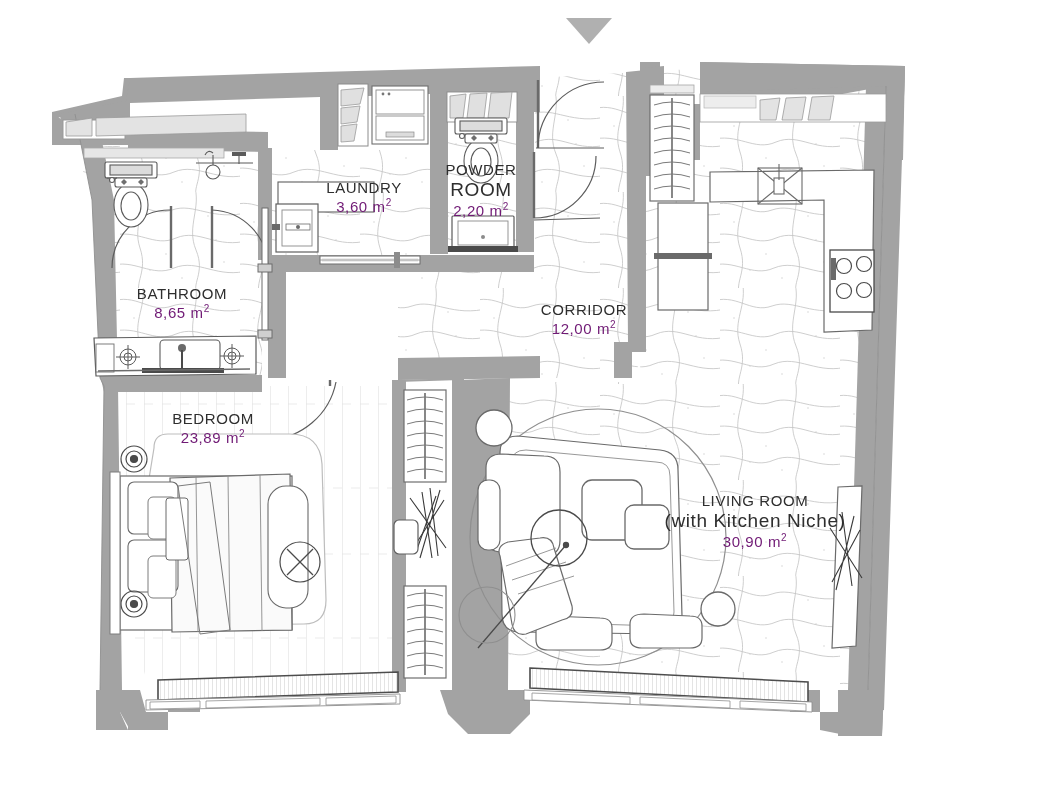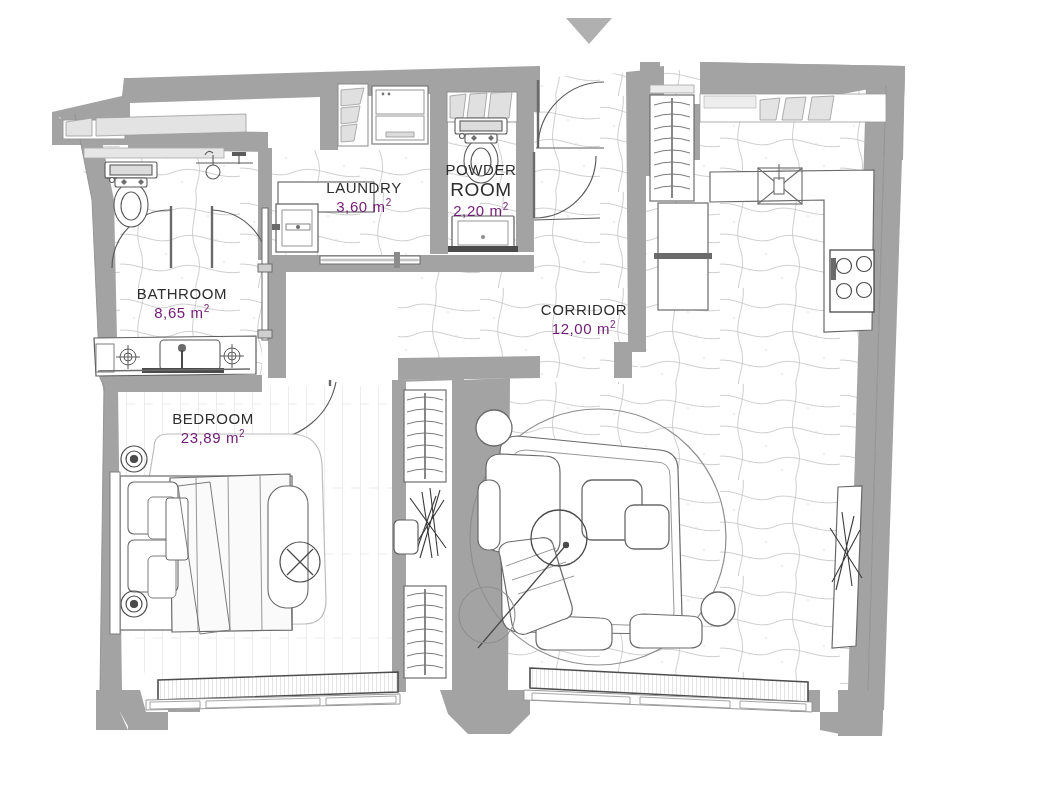--- a/index.html
+++ b/index.html
@@ -570,14 +570,19 @@
   <div class="room-label" style="left:584px; top:313px; transform:translate(-50%,-50%);margin-top:6px;">
     <span class="rl-name">CORRIDOR</span>
     <span class="rl-area"><span>12,00 m</span><span class="sup">2</span></span>
   </div>
 
   <div class="room-label" style="left:213px; top:428px; transform:translate(-50%,-50%);">
     <span class="rl-name">BEDROOM</span>
     <span class="rl-area"><span>23,89 m</span><span class="sup">2</span></span>
   </div>
 
+  <div class="room-label" style="left:755px; top:521px; transform:translate(-50%,-50%);">
+    <span class="rl-name">LIVING ROOM</span>
+    <span class="rl-name2">(with Kitchen Niche)</span>
+    <span class="rl-area"><span>30,90 m</span><span class="sup">2</span></span>
+  </div>
 
 </div>
 
 </body></html>

